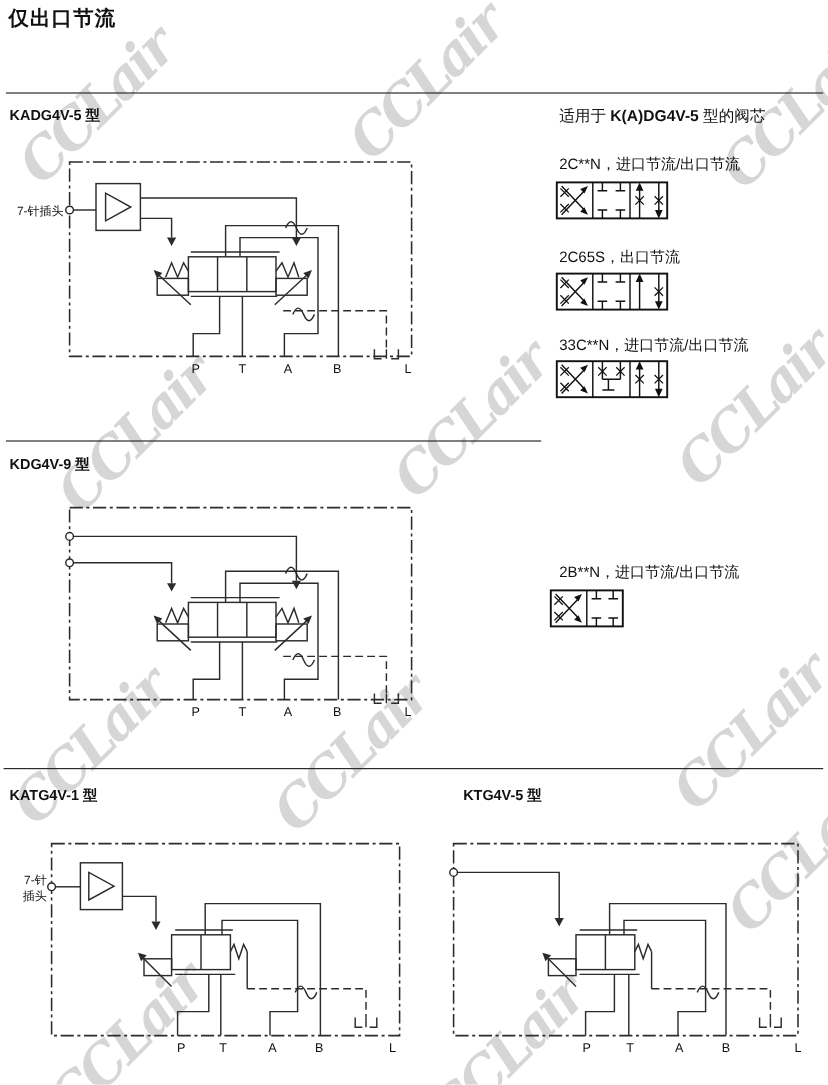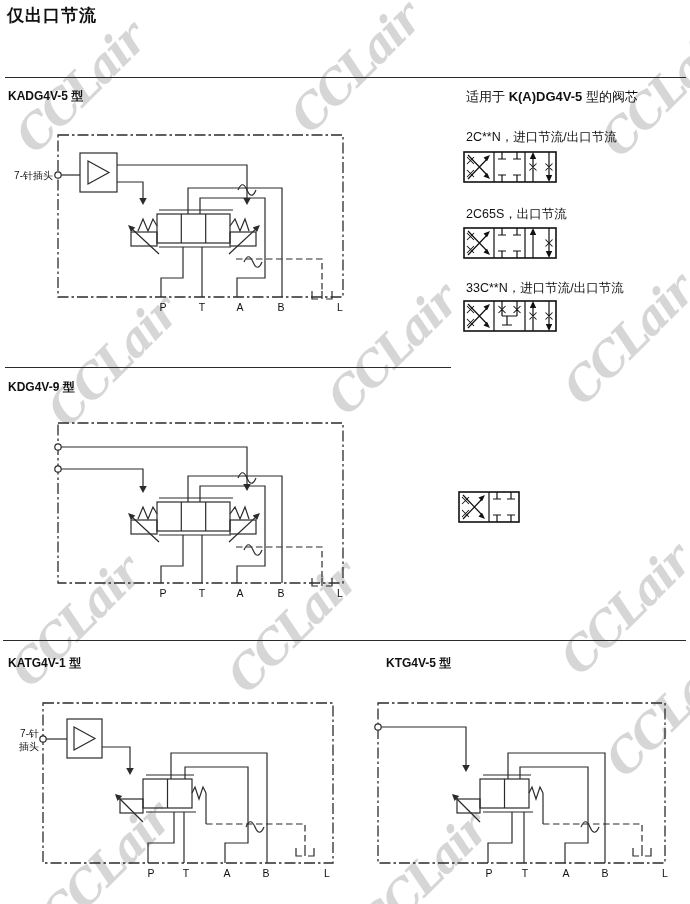--- a/index.html
+++ b/index.html
@@ -98,20 +98,21 @@
     <path class="vs vx" d="M4,6 L11,13 M11,6 L4,13 M4,19 L11,26 M11,19 L4,26"></path>
     <path class="vs" d="M39,1 V16 M54,1 V16 M39,16 H54 M44,16 V25 M39,25 H49"></path>
     <path class="vs vx" d="M35.5,6 L42.5,13 M42.5,6 L35.5,13 M50.5,6 L57.5,13 M57.5,6 L50.5,13"></path>
     <path class="vs" d="M70,31 V4 M86,1 V28"></path>
     <polygon class="vf" points="70,1 66.8,8 73.2,8"></polygon>
     <polygon class="vf" points="86,31 82.8,24 89.2,24"></polygon>
     <path class="vs vx" d="M66.5,12.5 L73.5,19.5 M73.5,12.5 L66.5,19.5 M82.5,12.5 L89.5,19.5 M89.5,12.5 L82.5,19.5"></path>
   </svg>
 
 
+  <div class="caption" style="left:466px;top:469px">2B**N，进口节流/出口节流</div>
   <svg class="valve-symbol" style="left:458px;top:491px" width="62" height="32" viewBox="0 0 62 32">
     <rect class="vs vsb" x="1" y="1" width="60" height="30"></rect>
     <path class="vs" d="M31,1 V31"></path>
     <path class="vs" d="M5,28 L25,7 M5,4 L25,25"></path>
     <polygon class="vf" points="27,4 20.5,6.5 24,10.2"></polygon>
     <polygon class="vf" points="27,28 20.5,25.5 24,21.8"></polygon>
     <path class="vs vx" d="M4,6 L11,13 M11,6 L4,13 M4,19 L11,26 M11,19 L4,26"></path>
     <path class="vs" d="M39,1 V8 M35,8 H43 M53,1 V8 M49,8 H57 M39,31 V24 M35,24 H43 M53,31 V24 M49,24 H57"></path>
   </svg>
 

